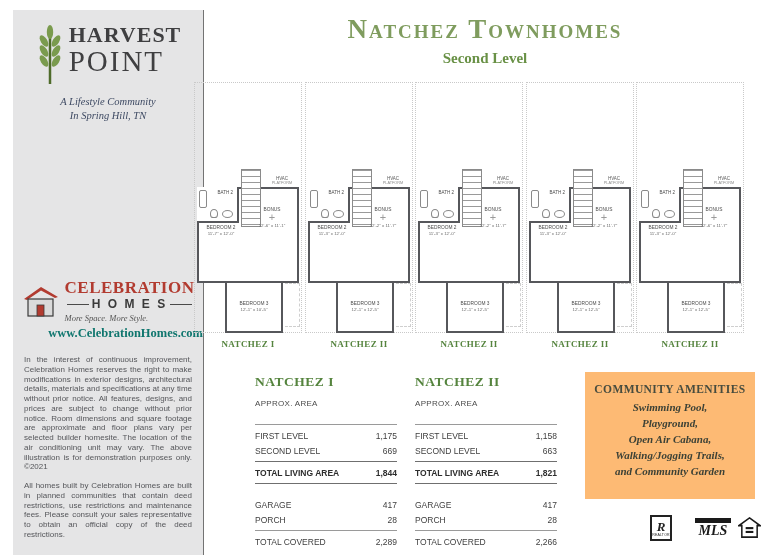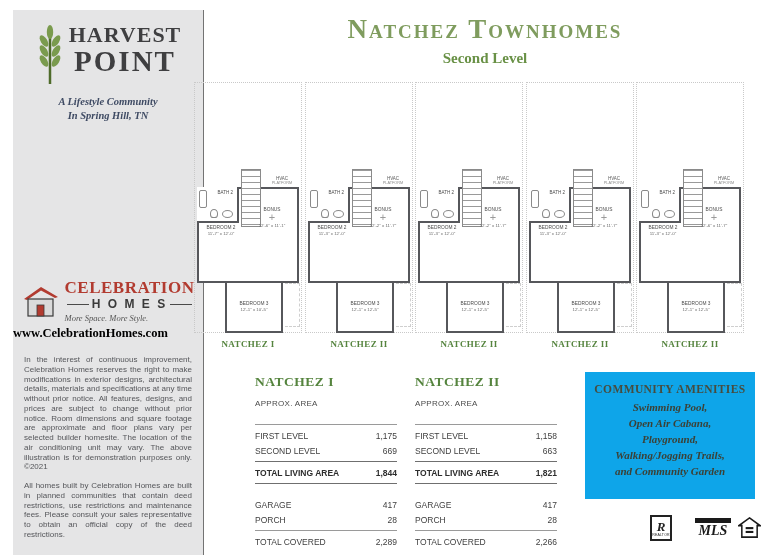--- a/index.html
+++ b/index.html
@@ -6,37 +6,37 @@
   .page{position:relative;width:771px;height:555px;background:#ffffff;overflow:hidden;
         font-family:"Liberation Sans",sans-serif;color:#404040;}
 
   
   .side-panel{position:absolute;left:13px;top:10px;width:190px;height:553px;
               background:#e5e5e6;border-right:1px solid #737373;}
   .hp-logo{display:flex;align-items:flex-start;justify-content:center;margin-top:14px;}
   .hp-text{margin-left:4px;line-height:1;}
   .hp-line1{font-family:"Liberation Serif",serif;font-weight:bold;font-size:22px;
             letter-spacing:1px;color:#3f3f41;}
-  .hp-line2{font-family:"Liberation Serif",serif;font-weight:bold;font-size:29px;
-            letter-spacing:2px;color:#3f3f41;margin-top:1px;text-align:center;}
+  .hp-line2{font-family:"Liberation Serif",serif;font-weight:normal;font-size:29px;
+            letter-spacing:2px;color:#3f3f41;margin-top:1px;}
   .hp-tagline{margin-top:9px;text-align:center;font-family:"Liberation Serif",serif;
-              font-style:italic;font-weight:bold;font-size:10.5px;color:#3e4a63;line-height:1.35;}
+              font-style:italic;font-weight:normal;font-size:10.5px;color:#3e4a63;line-height:1.35;}
 
   .celebration{position:absolute;left:0;top:269px;width:100%;display:flex;
                align-items:center;justify-content:center;}
   .cel-text{margin-left:5px;text-align:left;}
   .cel-brand{font-family:"Liberation Serif",serif;font-size:17px;font-weight:bold;
              color:#b23b30;letter-spacing:0.5px;line-height:1;}
   .homes-row{display:flex;align-items:center;justify-content:center;margin-top:1px;}
   .homes-row .rule{flex:0 0 22px;height:1px;background:#4a4a4a;}
   .cel-homes{font-size:12px;color:#3a3a3a;letter-spacing:2px;margin:0 3px;font-weight:bold;}
   .cel-tagline{font-family:"Liberation Serif",serif;font-style:italic;font-size:8.5px;
                color:#555;margin-top:2px;}
-  .website{position:absolute;left:0;top:316px;width:100%;text-align:left;
-           font-family:"Liberation Serif",serif;font-weight:bold;font-size:12.5px;color:#000000;}
+  .website{position:absolute;left:0;top:316px;width:100%;text-align:right;
+           font-family:"Liberation Serif",serif;font-weight:bold;font-size:12.5px;color:#0f766e;}
 
   .disclaimers{position:absolute;left:11px;top:345px;width:168px;font-size:8px;
                line-height:1.22;color:#55565a;text-align:justify;}
   .disclaimers p{margin:0 0 9px 0;}
 
   
   .main-title{position:absolute;left:203px;top:14px;width:564px;text-align:center;
               font-family:"Liberation Serif",serif;font-weight:bold;font-variant:small-caps;
               font-size:27px;letter-spacing:2px;color:#7f9c5e;}
   .sub-title{position:absolute;left:203px;top:50px;width:564px;text-align:center;
@@ -75,21 +75,21 @@
   .spec-area{font-size:8px;letter-spacing:0.3px;color:#4a4a4a;margin-bottom:16px;}
   .spec-rule{border-top:1px solid #9a9a9a;margin:3px 0;}
   .spec-rule.dark{border-top:1px solid #6f6f6f;}
   .spec-row{display:flex;justify-content:space-between;font-size:8.5px;color:#404040;
             padding:2.5px 0;}
   .spec-row.total{font-weight:bold;color:#2e2e2e;}
   .spec-gap{height:10px;}
 
   
   .amenities{position:absolute;left:585px;top:372px;width:170px;height:127px;
-             background:#0ea5e9;padding-top:11px;box-sizing:border-box;}
+             background:#fdba74;padding-top:11px;box-sizing:border-box;}
   .amenities-title{text-align:center;font-family:"Liberation Serif",serif;font-weight:bold;
                    font-size:11.5px;letter-spacing:0.4px;color:#474c3e;margin-bottom:5px;}
   .amenity{text-align:center;font-family:Liberation Serif, serif;font-style:italic;
            font-weight:bold;font-size:11px;color:#3c4136;line-height:1.45;}
 
   
   .footer-logos{position:absolute;right:10px;top:515px;display:flex;align-items:center;gap:7px;}
   .realtor{width:22px;height:26px;border:2px solid #222;display:flex;flex-direction:column;
            align-items:center;justify-content:center;background:#fff;box-sizing:border-box;}
   .realtor-r{font-family:"Liberation Serif",serif;font-weight:bold;font-style:italic;
@@ -374,22 +374,22 @@
         <span>TOTAL COVERED</span>
         <span>2,266</span>
       </div>
     </div>
   </div>
 
   <div class="amenities">
     <div class="amenities-title">COMMUNITY AMENITIES</div>
     <div>
         <div class="amenity">Swimming Pool,</div>
+        <div class="amenity">Playground,</div>
         <div class="amenity">Open Air Cabana,</div>
-        <div class="amenity">Playground,</div>
         <div class="amenity">Walking/Jogging Trails,</div>
         <div class="amenity">and Community Garden</div>
       </div>
   </div>
 
   <div class="footer-logos">
     <div class="realtor">
       <div class="realtor-r">R</div>
       <div class="realtor-label">REALTOR</div>
     </div>

